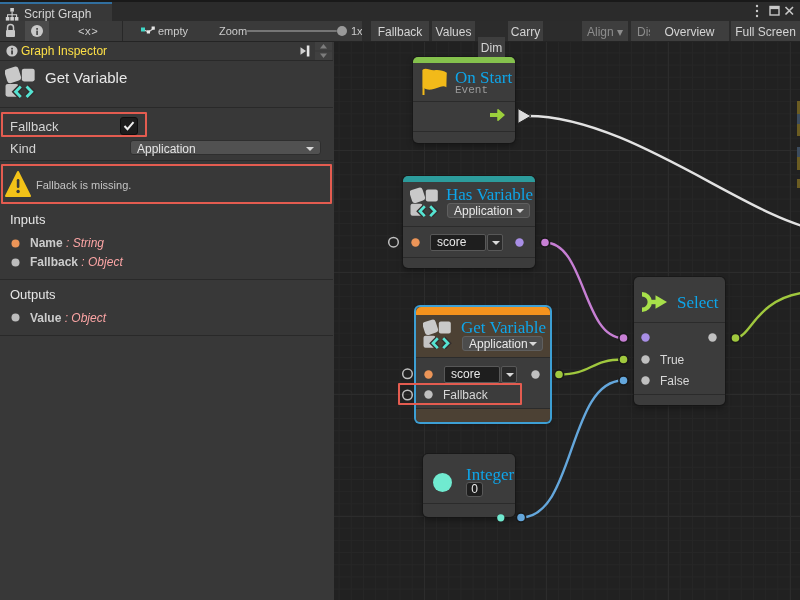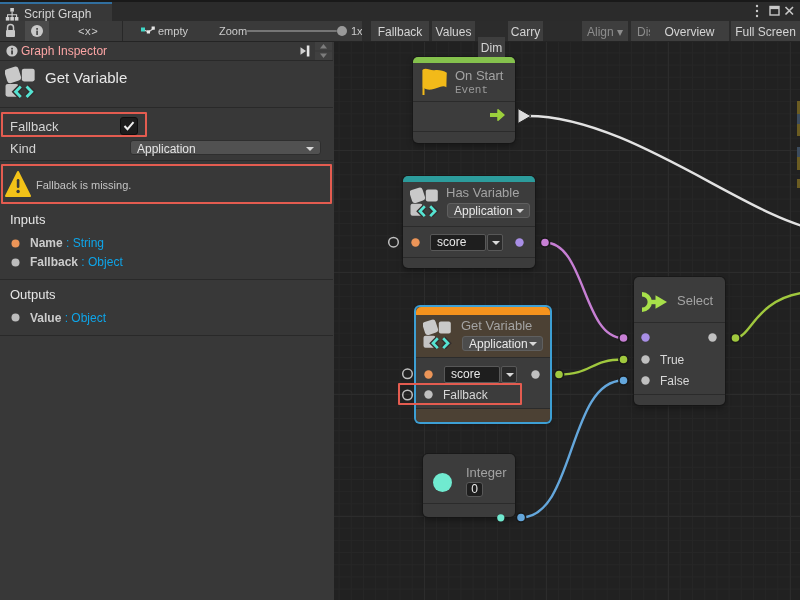--- a/index.html
+++ b/index.html
@@ -14,24 +14,24 @@
 #winbtns { position:absolute; right:4px; top:0; height:22px; color:#c8c8c8; }
 
 #toolbar { position:absolute; left:0; top:21px; width:800px; height:21px; background:#3a3a3a; border-bottom:1px solid #242424; z-index:10; }
 #btnstrip { position:absolute; left:362px; top:0; width:438px; height:20px; background:#2c2c2c; }
 .tbtn { position:absolute; top:0; height:20px; background:#3e3e3e; color:#d4d4d4; font-size:12px; text-align:center; line-height:23px; }
 .tbtn.dis { color:#8d8d8d;margin-left:36px; }
 
 
 #panel { position:absolute; left:0; top:41px; width:333px; height:559px; background:#383838; z-index:5; }
 #inshead { position:absolute; left:0; top:0; width:333px; height:20px; background:#383838; border-bottom:1px solid #292929; }
-#inshead .t { position:absolute; left:21px; top:3px; font-size:12px; color:#fca5a5;text-align:right; }
+#inshead .t { position:absolute; left:21px; top:3px; font-size:12px; color:#fde047;text-align:right; }
 .divider { position:absolute; left:0; width:333px; height:1px; background:#292929; }
 .lab { font-size:13px; color:#d4d4d4; }
-.dim { color:#0ea5e9; }
+.dim { color:#fca5a5;font-style:italic; }
 .secH { font-size:13px; color:#e6e6e6; }
 .redbox { position:absolute; border:2px solid #e45c50; border-radius:1px; z-index:9; }
 
 
 #canvas { position:absolute; left:334px; top:42px; width:466px; height:558px; z-index:1;
   background-color:#212121;
   background-image:
     linear-gradient(to right, #2c2c2c 1px, transparent 1px),
     linear-gradient(to bottom, #2c2c2c 1px, transparent 1px),
     linear-gradient(to right, #262626 1px, transparent 1px),
@@ -39,21 +39,21 @@
   background-size: 122px 122px, 122px 122px, 12.2px 12.2px, 12.2px 12.2px;
   background-position: 90px 0px, 0px 108px, 4.6px 0px, 0px 10.4px;
 }
 
 #wires { position:absolute; left:0; top:0; width:800px; height:600px; z-index:3; pointer-events:none; }
 
 
 .node { position:absolute; background:#3c3c3c; border-radius:5px; box-shadow:0 0 0 1px rgba(20,20,20,.55), 0 3px 6px rgba(0,0,0,.35); z-index:4; }
 .strip { position:absolute; left:0; top:0; right:0; height:6px; border-radius:5px 5px 0 0; }
 .ndiv { position:absolute; left:0; right:0; height:1px; background:#2b2b2b; }
-.ntitle { font-size:13px; color:#a3a3a3; white-space:nowrap; }
+.ntitle { font-size:17px; color:#0ea5e9; white-space:nowrap;font-family:Liberation Serif, serif; }
 .nsub { font-size:11px; color:#9a9a9a;font-family:Liberation Mono, monospace; }
 .appdd { position:absolute; height:15px; background:#4c4c4c; border:1px solid #5f5f5f; border-radius:3px; font-size:12px; color:#e8e8e8; line-height:14px; padding-left:6px; }
 .appdd .ar { position:absolute; right:5px; top:5px; width:0; height:0; border-left:4px solid transparent; border-right:4px solid transparent; border-top:4px solid #d8d8d8; }
 .field { position:absolute; background:#1e1e1e; border:1px solid #585858; border-radius:2px; color:#e8e8e8; font-size:12px; }
 .fdrop { position:absolute; background:#2a2a2a; border:1px solid #585858; border-radius:2px; }
 .fdrop .ar { position:absolute; left:4px; top:6px; width:0; height:0; border-left:4px solid transparent; border-right:4px solid transparent; border-top:4px solid #d8d8d8; }
 .ptxt { font-size:12px; color:#d8d8d8; }
 </style>
 </head>
 <body>

